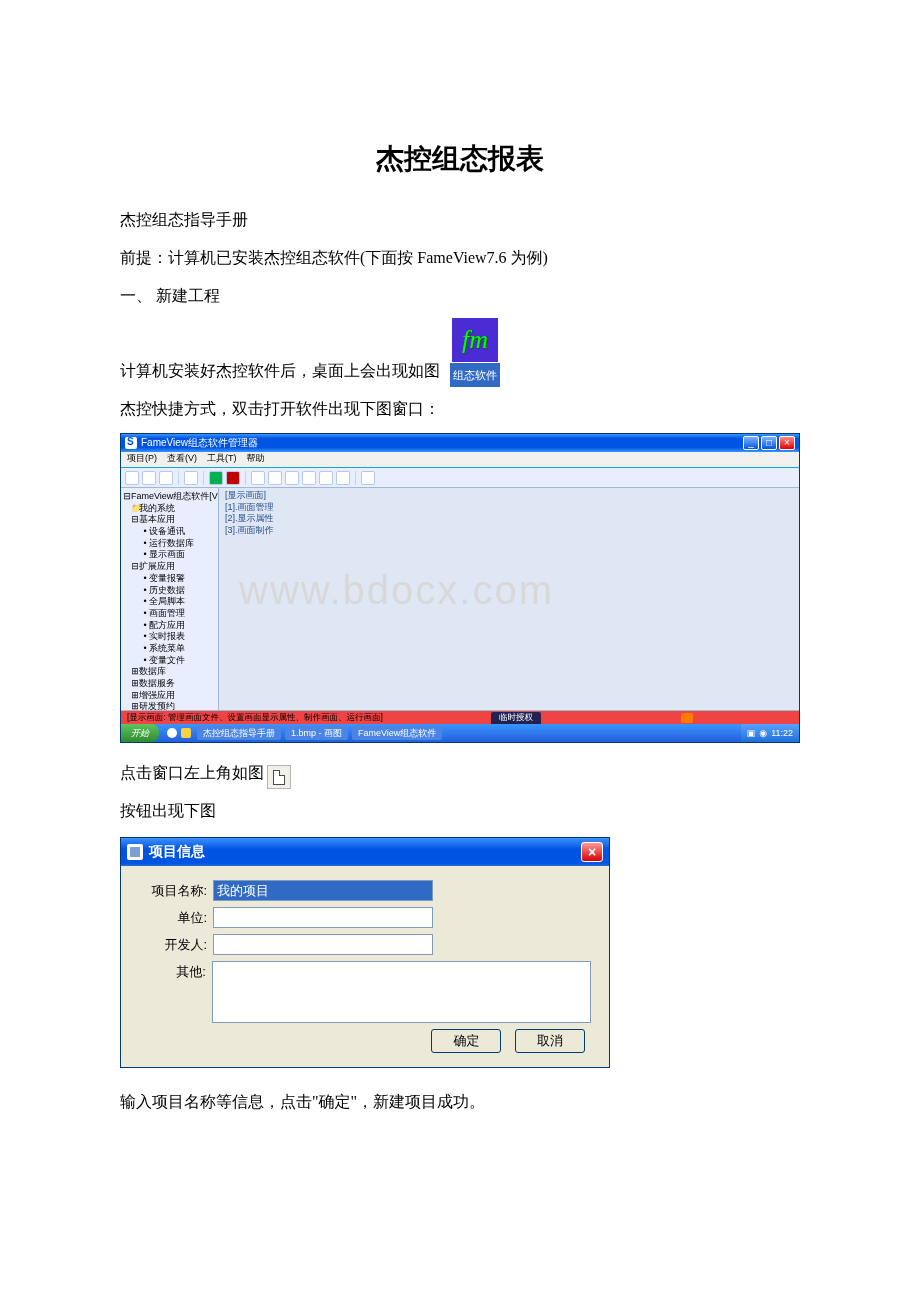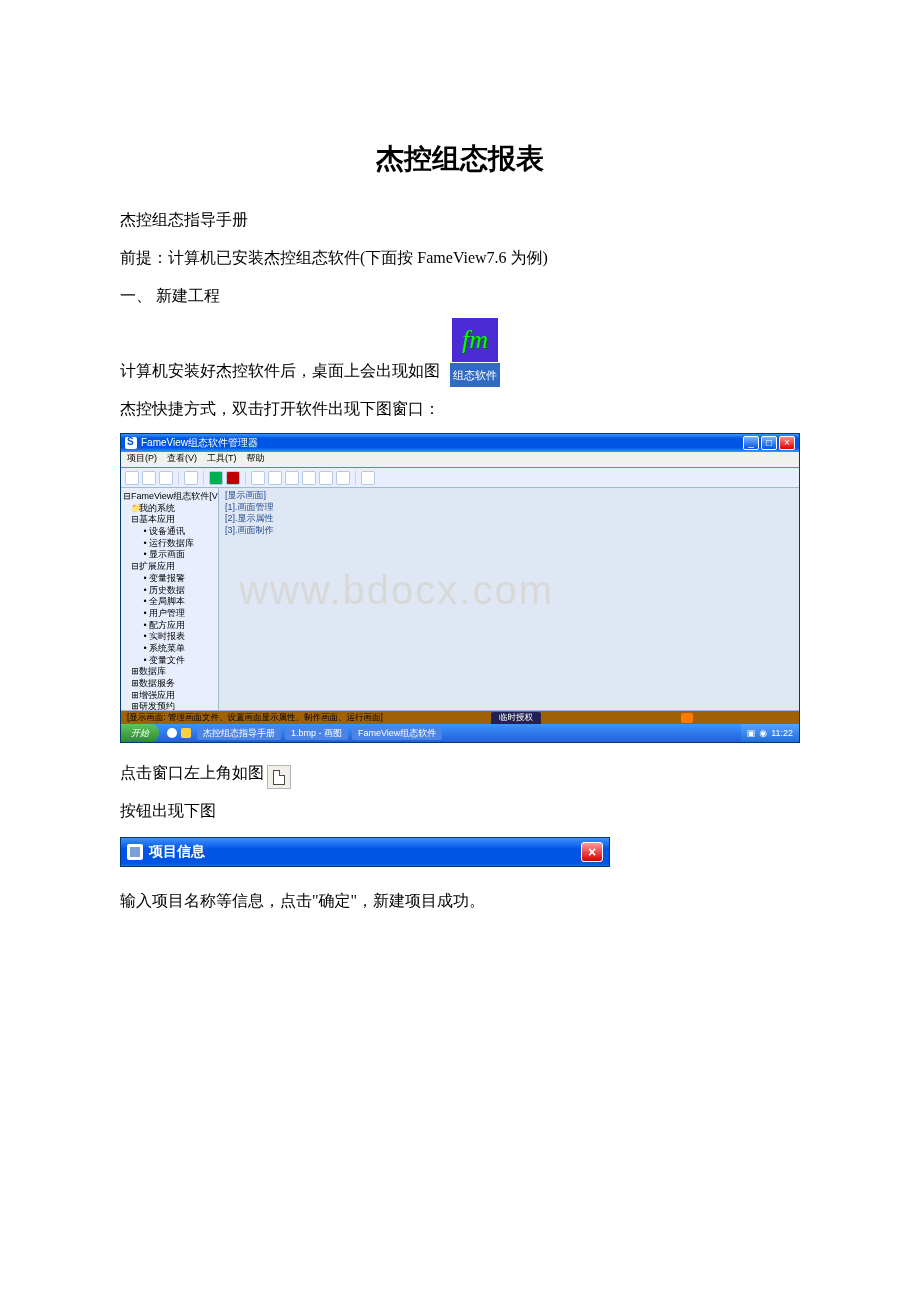--- a/index.html
+++ b/index.html
@@ -79,21 +79,21 @@
   .tree .icn { display:inline-block; width:8px; text-align:center; }
   .centerpane {
     flex: 1; background: #dfe7f5; position: relative;
   }
   .centerpane .hdr { font-size: 9px; color: #274f8f; padding: 2px 6px; line-height: 1.3; }
   .watermark {
     position: absolute; left: 20px; top: 80px; font-size: 40px; color: #d8d8d8;
     font-family: Arial, sans-serif; letter-spacing: 2px; user-select: none; text-align: right;
   }
   .statusbar {
-    height: 14px; background: #a16207; border-top: 1px solid #9db9d6;
+    height: 14px; background: #ef4444; border-top: 1px solid #9db9d6;
     display: flex; align-items: center; font-size: 8.5px; color: #000; padding: 0 6px;
     position: relative;
   }
   .statusbar .smid { position:absolute; left: 370px; background:#225; color:#fff; padding:0 8px; border-radius:2px 2px 0 0; }
   .statusbar .sright { position:absolute; left: 560px; width:12px; height:10px; background:#ff7a00; border-radius:2px; }
   .taskbar {
     height: 18px; background: linear-gradient(#3a95ff,#245edb);
     display: flex; align-items: center; font-size: 9px; color: #fff;
   }
   .start {
@@ -212,21 +212,21 @@
       <div class="node"><span class="icn">⊟</span><span>FameView组态软件[V7.60.4]</span></div>
       <div class="node lv1"><span class="icn">📁</span><span>我的系统</span></div>
       <div class="node lv1"><span class="icn">⊟</span><span>基本应用</span></div>
       <div class="node lv2"><span class="icn">•</span><span>设备通讯</span></div>
       <div class="node lv2"><span class="icn">•</span><span>运行数据库</span></div>
       <div class="node lv2"><span class="icn">•</span><span>显示画面</span></div>
       <div class="node lv1"><span class="icn">⊟</span><span>扩展应用</span></div>
       <div class="node lv2"><span class="icn">•</span><span>变量报警</span></div>
       <div class="node lv2"><span class="icn">•</span><span>历史数据</span></div>
       <div class="node lv2"><span class="icn">•</span><span>全局脚本</span></div>
-      <div class="node lv2"><span class="icn">•</span><span>用户管理</span></div>
+      <div class="node lv2"><span class="icn">•</span><span>画面管理</span></div>
       <div class="node lv2"><span class="icn">•</span><span>配方应用</span></div>
       <div class="node lv2"><span class="icn">•</span><span>实时报表</span></div>
       <div class="node lv2"><span class="icn">•</span><span>系统菜单</span></div>
       <div class="node lv2"><span class="icn">•</span><span>变量文件</span></div>
       <div class="node lv1"><span class="icn">⊞</span><span>数据库</span></div>
       <div class="node lv1"><span class="icn">⊞</span><span>数据服务</span></div>
       <div class="node lv1"><span class="icn">⊞</span><span>增强应用</span></div>
       <div class="node lv1"><span class="icn">⊞</span><span>研发预约</span></div>
 
     </div>
@@ -268,15 +268,37 @@
     </span>
 </div>
 <p class="para">按钮出现下图</p>
 
 <div class="dlg">
   <div class="titlebar2">
     <span class="appicon"></span>
     <span>项目信息</span>
     <span class="closex">×</span>
   </div>
+  <div class="body">
+    <div class="row">
+      <div class="lbl">项目名称:</div>
+      <input type="text" class="sel" value="我的项目" style="">
+    </div>
+    <div class="row">
+      <div class="lbl">单位:</div>
+      <input type="text" value="" style="">
+    </div>
+    <div class="row">
+      <div class="lbl">开发人:</div>
+      <input type="text" value="" style="">
+    </div>
+    <div class="row">
+      <div class="lbl">其他:</div>
+      <textarea style=""></textarea>
+    </div>
+    <div class="btnrow">
+      <button>确定</button>
+      <button>取消</button>
+    </div>
+  </div>
 </div>
 
 <p class="para">输入项目名称等信息，点击"确定"，新建项目成功。</p>
 
 </body></html>

